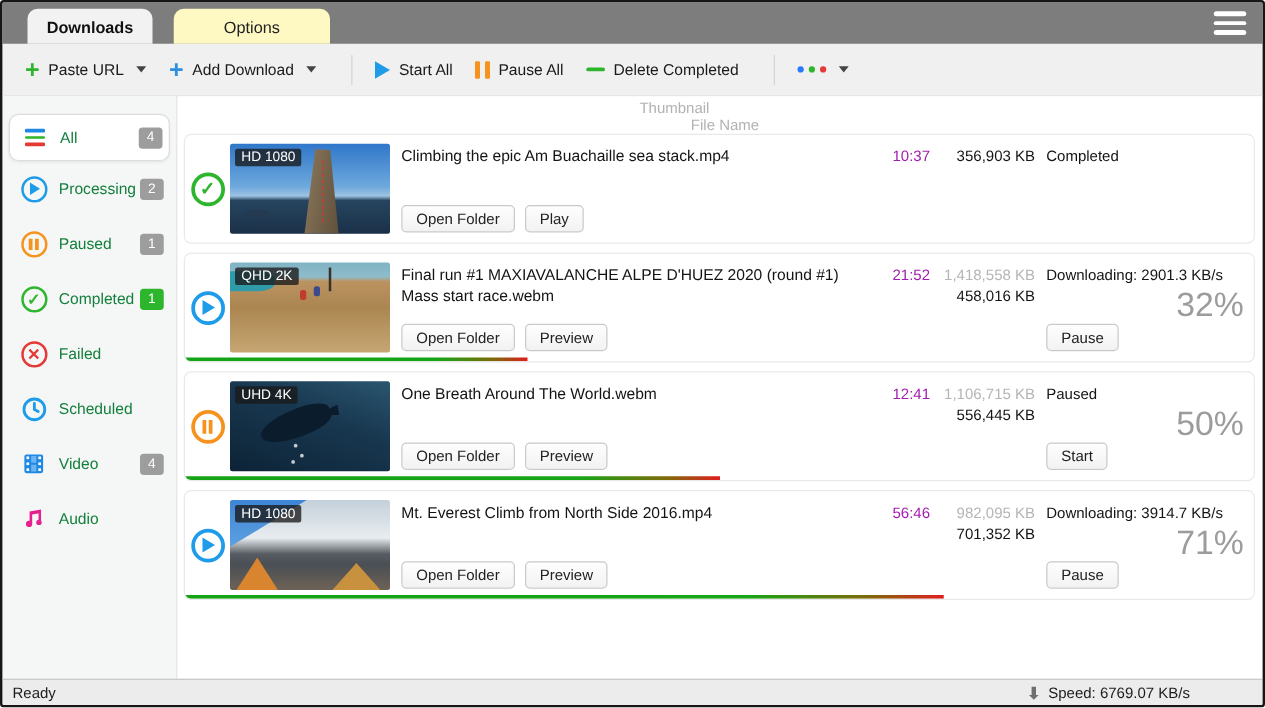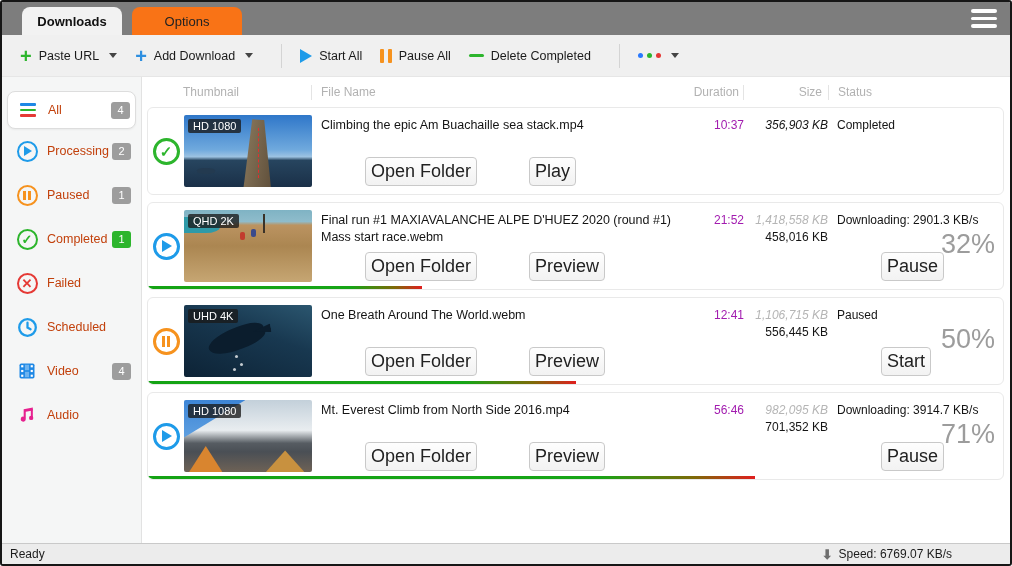--- a/index.html
+++ b/index.html
@@ -4,21 +4,21 @@
 <style>
   * { box-sizing: border-box; margin: 0; padding: 0; }
   html,body { width:1012px; height:566px; }
   body { font-family: "Liberation Sans", sans-serif; background:#fff; }
   .window { width:1012px; height:566px; border:2px solid #161616; border-radius:3px; overflow:hidden; display:flex; flex-direction:column; background:#f0f0f0; }
 
   
   .tabbar { height:33px; background:#7d7d7d; display:flex; align-items:flex-end; flex-shrink:0; position:relative; }
   .tab { height:28px; display:flex; align-items:center; justify-content:center; font-size:13px; border-radius:8px 8px 0 0; cursor:default; }
   .tab.active { background:#f2f2f2; font-weight:bold; width:100px; margin-left:20px; color:#111; }
-  .tab.inactive { background:#f97316; width:110px; margin-left:10px; color:#222; }
+  .tab.inactive { background:#fef9c3; width:125px; margin-left:17px; color:#222; }
   .hamburger { position:absolute; right:13px; top:7px; display:flex; flex-direction:column; gap:4px; cursor:pointer; }
   .hamburger span { width:26px; height:3.5px; background:#fff; border-radius:2px; }
 
   
   .toolbar { height:42px; background:#f0f0f0; display:flex; align-items:center; padding-left:14px; flex-shrink:0; border-bottom:1px solid #e6e6e6; }
   .tool-btn { display:flex; align-items:center; gap:7px; font-size:12.5px; color:#1a1a1a; margin-right:10px; cursor:pointer; padding:4px 4px; }
   .plus { font-size:20px; font-weight:bold; line-height:14px; }
   .plus.green { color:#2db52d; }
   .plus.blue  { color:#2e8fe0; }
   .caret { width:0; height:0; border-left:4.5px solid transparent; border-right:4.5px solid transparent; border-top:5px solid #444; margin-left:3px; }
@@ -29,63 +29,63 @@
   .minus-bar { width:15px; height:3.5px; background:#2db52d; border-radius:2px; }
   .dots { display:flex; gap:4px; align-items:center; }
   .dots i { width:5px; height:5px; border-radius:50%; display:block; }
 
   
   .content { flex:1; display:flex; min-height:0; }
   .sidebar { width:140px; background:#f5f6f6; border-right:1px solid #e2e2e2; padding-top:14px; flex-shrink:0; }
   .side-item { height:44px; display:flex; align-items:center; padding:0 10px 0 14px; cursor:pointer; }
   .side-item.selected { background:#fff; border:1px solid #ddd; border-radius:8px; margin:0 5px; padding:0 5px 0 9px; height:38px; box-shadow:0 1px 2px rgba(0,0,0,0.05); }
   .side-icon { width:22px; height:22px; display:flex; align-items:center; justify-content:center; margin-right:9px; flex-shrink:0; }
-  .side-label { font-size:12.5px; color:#c2410c; flex:1; }
+  .side-label { font-size:12.5px; color:#15803d; flex:1; }
   .side-badge { min-width:19px; height:17px; background:#9d9d9d; color:#fff; font-size:11px; border-radius:3px; display:flex; align-items:center; justify-content:center; padding:0 4px; }
   .side-badge.green { background:#2db52d; }
   .side-badge:empty { display:none; }
   .lines-icon { display:flex; flex-direction:column; gap:3px; }
   .lines-icon span { width:16px; height:2.8px; border-radius:1px; }
   .circle-icon { border-radius:50%; display:flex; align-items:center; justify-content:center; }
   .c22 { width:21px; height:21px; border-width:2.5px; border-style:solid; }
   .blue-b { border-color:#1e9be9; color:#1e9be9; }
   .orange-b { border-color:#f6921e; color:#f6921e; }
   .green-b { border-color:#2db52d; color:#2db52d; }
   .red-b { border-color:#e53935; color:#e53935; }
   .mini-tri { width:0; height:0; border-left:8px solid #1e9be9; border-top:5px solid transparent; border-bottom:5px solid transparent; margin-left:2px; }
   .mini-pause { display:flex; gap:2.5px; }
   .mini-pause span { width:2.8px; height:9px; background:#f6921e; }
   .glyph { font-weight:bold; font-size:13px; line-height:1; }
 
   .main { flex:1; background:#fff; display:flex; flex-direction:column; min-width:0; }
 
   
-  .thead { height:26px; display:flex; align-items:center; font-size:12px; color:#b2b2b2; flex-shrink:0; padding:0 6px 0 5px; margin-top:2px; }
+  .thead { height:26px; display:flex; align-items:center; font-size:12px; color:#b2b2b2; flex-shrink:0; padding:0 6px 0 5px; margin-top:2px;flex-direction:column; }
   .th-icon { width:36px; }
   .th-thumb { width:128px; }
   .th-sep { width:1px; height:15px; background:#e4e4e4; }
   .th-file { flex:1; padding-left:9px; }
   .th-dur { width:58px; text-align:right; padding-right:4px; }
   .th-size { width:84px; text-align:right; padding-right:6px; }
   .th-status { width:175px; padding-left:9px; }
 
   
   .rows { flex:1; overflow:hidden; padding:2px 6px 0 5px; }
   .row-card { position:relative; height:88px; border:1px solid #e9e9e9; border-radius:6px; background:#fff; display:flex; margin-bottom:7px; overflow:hidden; }
   .col-icon { width:36px; display:flex; align-items:center; justify-content:center; flex-shrink:0; }
   .st-circle { width:27px; height:27px; border-radius:50%; border-width:3px; border-style:solid; display:flex; align-items:center; justify-content:center; }
   .col-thumb { width:128px; height:72px; margin-top:7px; border-radius:2px; position:relative; flex-shrink:0; overflow:hidden; background:#888; }
   .thumb-badge { position:absolute; top:4px; left:4px; background:rgba(25,25,25,0.78); color:#fff; font-size:11px; padding:1px 5px; border-radius:2px; z-index:5; }
   .col-file { flex:1; padding:9px 4px 8px 9px; display:flex; flex-direction:column; min-width:0; }
   .file-name { font-size:12.5px; color:#141414; line-height:1.35; }
   .file-btns { margin-top:auto; display:flex; gap:8px; }
-  .btn { font-size:18px; color:#222; background:linear-gradient(#fefefe,#f2f2f2); border:1px solid #c9c9c9; border-radius:4px; padding:3px 5px; cursor:pointer;margin-left:44px; }
+  .btn { font-size:12px; color:#222; background:linear-gradient(#fefefe,#f2f2f2); border:1px solid #c9c9c9; border-radius:4px; padding:3px 11px; cursor:pointer; }
   .col-dur { width:58px; text-align:right; padding-top:10px; font-size:12px; color:#a21caf; flex-shrink:0; }
   .col-size { width:84px; text-align:right; padding-top:10px; font-size:12px; flex-shrink:0; }
-  .size-total { color:#b5b5b5;font-style:italic; }
+  .size-total { color:#b5b5b5; }
   .size-total.dark { color:#141414; }
   .size-done { color:#141414; margin-top:3px; }
   .col-status { width:175px; padding:10px 8px 8px 9px; position:relative; flex-shrink:0; display:flex; flex-direction:column; }
   .status-text { font-size:12px; color:#141414; }
   .pct { position:absolute; right:8px; top:26px; font-size:27px; color:#9c9c9c; }
   .pct:empty { display:none; }
   .action-btn { margin-top:auto; align-self:flex-start; }
   .progress { position:absolute; left:0; bottom:0; height:3px; background:linear-gradient(90deg,#14a314 0%,#16a516 74%,#7e6a08 90%,#e01e1e 100%); border-radius:0 0 0 6px; }
 
   

